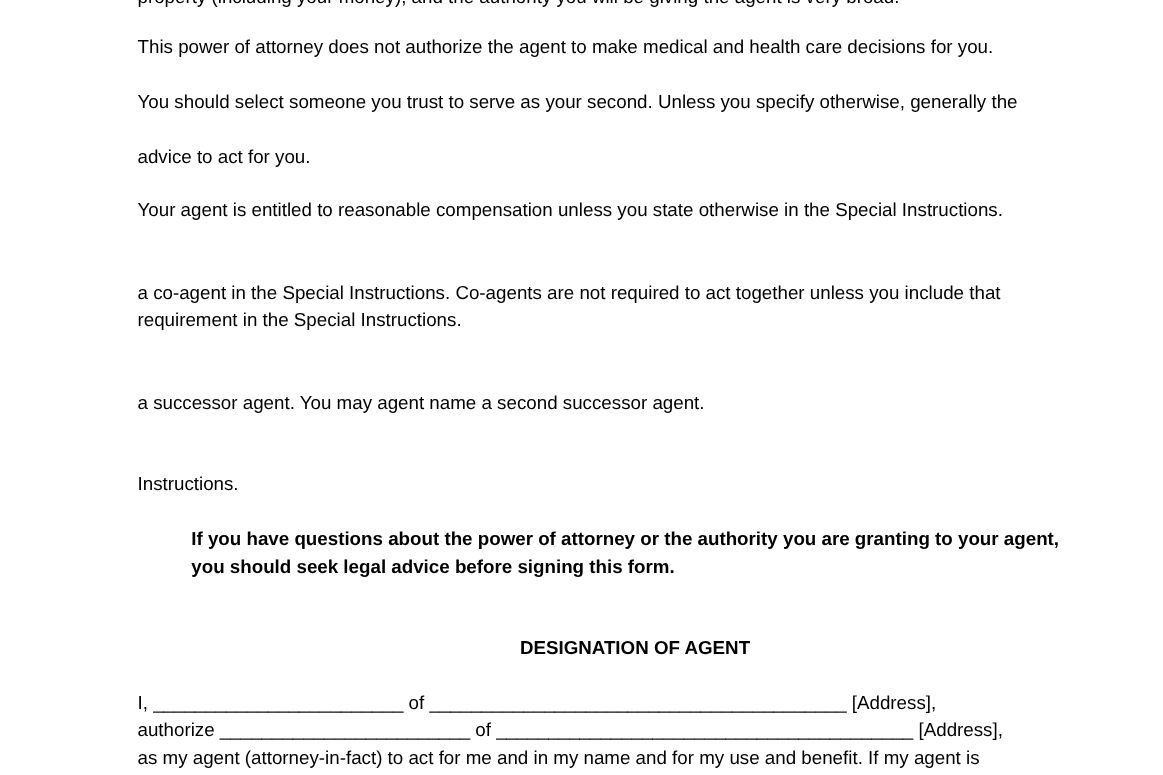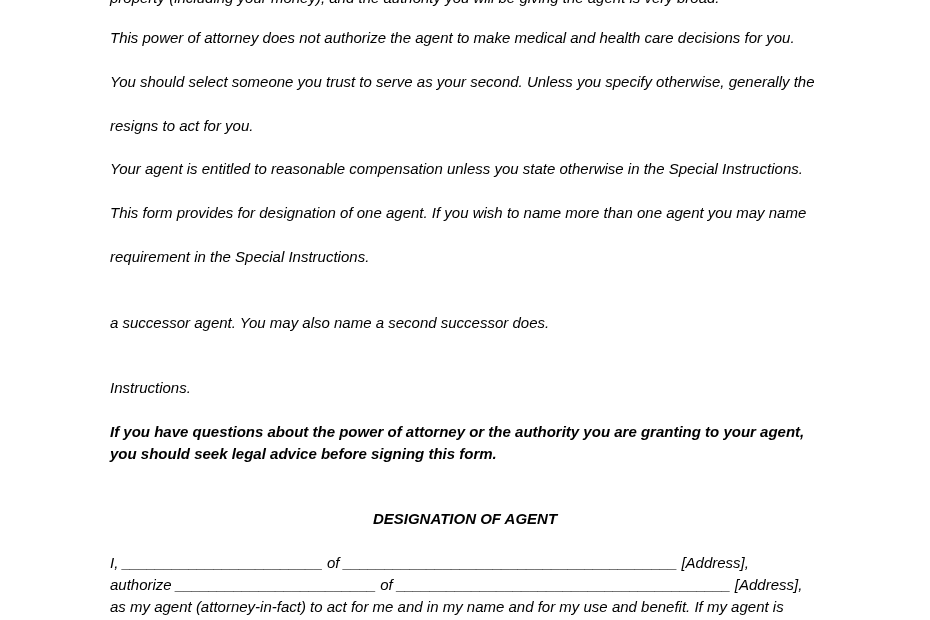--- a/index.html
+++ b/index.html
@@ -1,40 +1,40 @@
 <!DOCTYPE html>
 <html><head>
 <meta charset="utf-8">
 <style>
   html, body { margin:0; padding:0; background:#ffffff; }
   body { width:930px; height:620px; overflow:hidden; position:relative;
          font-family:"Liberation Sans", sans-serif; color:#000; }
-  .page { position:absolute; left:0; top:0; width:930px; height:620px;font-style:italic; }
+  .page { position:absolute; left:0; top:0; width:930px; height:620px; }
   .line { position:absolute; left:110px; font-size:15px; line-height:22px; white-space:nowrap; }
-  .bold { font-weight:bold; }
+  .bold { font-weight:bold;margin-left:43px; }
   .center { left:0; width:930px; text-align:center; }
   .cut { top:-14px; }
 </style>
 </head>
 <body>
 
 <div class="page">
   <div class="line cut" style="top:-13px">property (including your money), and the authority you will be giving the agent is very broad.</div>
 
   <div class="line" style="top:27px">This power of attorney does not authorize the agent to make medical and health care decisions for you.</div>
 
   <div class="line" style="top:71px">You should select someone you trust to serve as your second. Unless you specify otherwise, generally the</div>
-  <div class="line" style="top:115px">resigns to act for you.</div>
+  <div class="line" style="top:115px">advice to act for you.</div>
 
   <div class="line" style="top:158px">Your agent is entitled to reasonable compensation unless you state otherwise in the Special Instructions.</div>
 
-  <div class="line" style="top:202px">This form provides for designation of one agent. If you wish to name more than one agent you may name</div>
+  <div class="line" style="top:224px">a co-agent in the Special Instructions. Co-agents are not required to act together unless you include that</div>
   <div class="line" style="top:246px">requirement in the Special Instructions.</div>
 
-  <div class="line" style="top:312px">a successor agent. You may also name a second successor does.</div>
+  <div class="line" style="top:312px">a successor agent. You may agent name a second successor agent.</div>
 
   <div class="line" style="top:377px">Instructions.</div>
 
   <div class="line bold" style="top:421px">If you have questions about the power of attorney or the authority you are granting to your agent,</div>
   <div class="line bold" style="top:443px">you should seek legal advice before signing this form.</div>
 
   <div class="line bold center" style="top:508px">DESIGNATION OF AGENT</div>
 
   <div class="line" style="top:552px">I, ________________________ of ________________________________________ [Address],</div>
   <div class="line" style="top:574px">authorize ________________________ of ________________________________________ [Address],</div>

